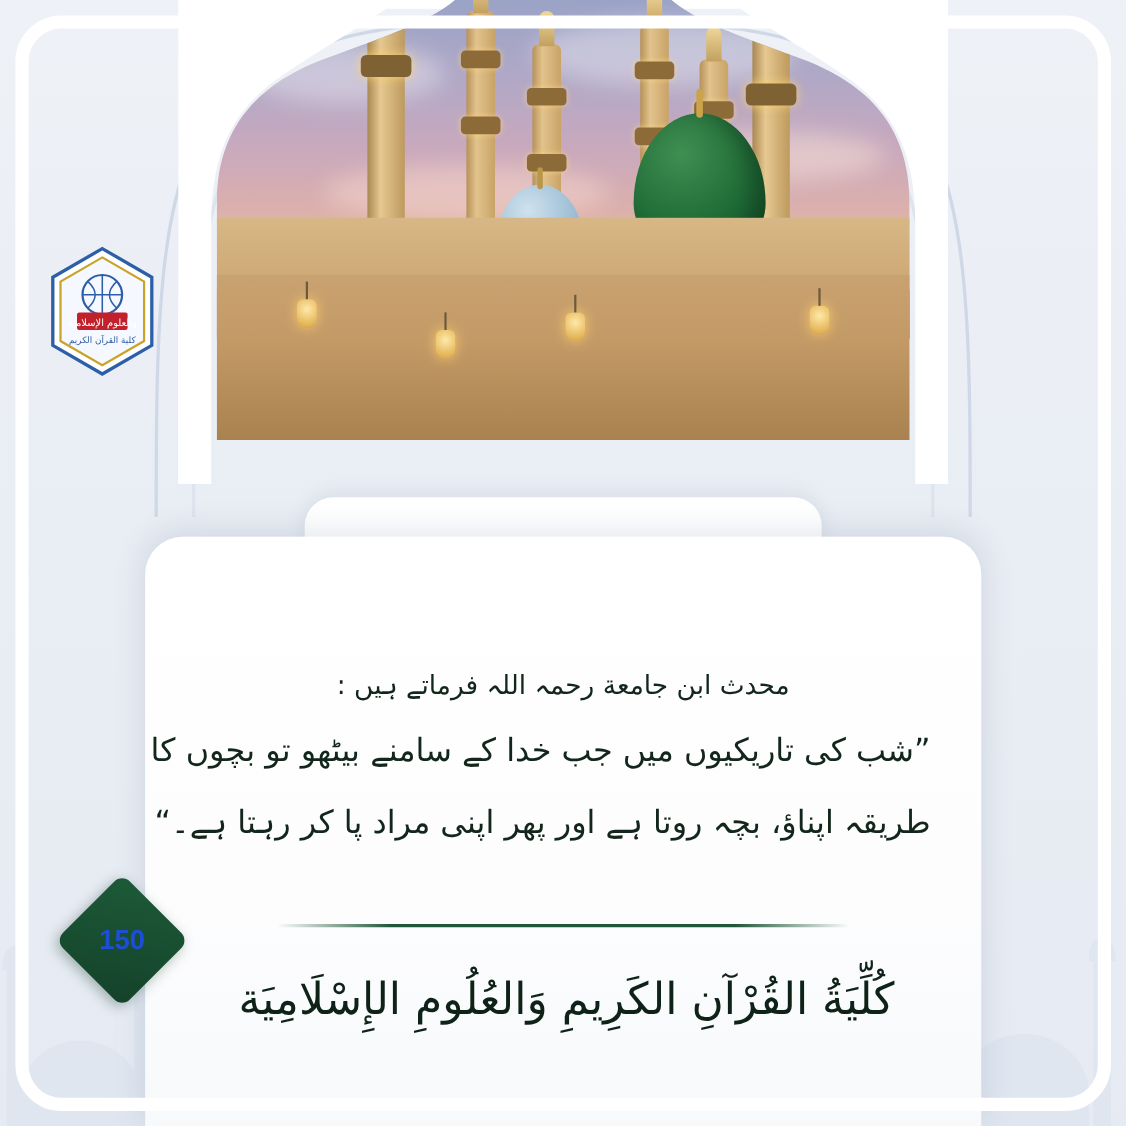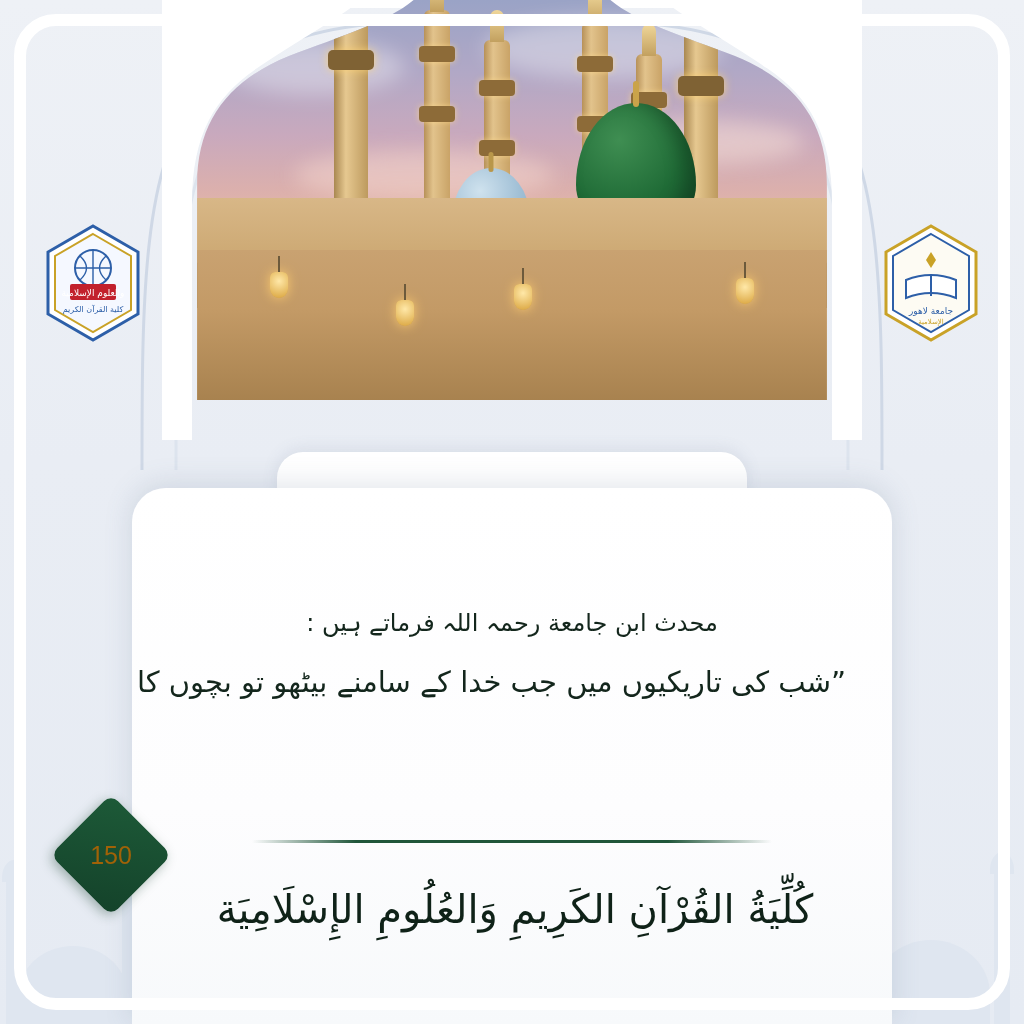--- a/index.html
+++ b/index.html
@@ -350,23 +350,23 @@
     transform: rotate(45deg);
     border-radius: 10px;
     box-shadow: 0 4px 12px rgba(20, 60, 40, 0.35);
   }
   .badge .num {
     position: absolute;
     inset: 0;
     display: flex;
     align-items: center;
     justify-content: center;
-    color: #a16207;
+    color: #1d4ed8;
     font-size: 25px;
-    font-weight: normal;
+    font-weight: bold;
     font-family: "Liberation Sans", sans-serif;
   }
 </style>
 </head>
 <body>
 
 <div id="poster">
 
   <div class="bg-base"></div>
 
@@ -480,38 +480,28 @@
       <polygon points="61,4 106,30 106,92 61,118 16,92 16,30" fill="#ffffff" stroke="#2d5fa8" stroke-width="3"></polygon>
       <polygon points="61,12 99,34 99,88 61,110 23,88 23,34" fill="#f5f8ff" stroke="#c9a227" stroke-width="2"></polygon>
       <circle cx="61" cy="46" r="18" fill="none" stroke="#2d5fa8" stroke-width="2"></circle>
       <path d="M43,46 H79 M61,28 V64 M48,34 Q61,46 48,58 M74,34 Q61,46 74,58" fill="none" stroke="#2d5fa8" stroke-width="1.4"></path>
       <rect x="38" y="62" width="46" height="16" rx="2" fill="#c2212c"></rect>
       <text x="61" y="74" font-size="9" fill="#ffffff" text-anchor="middle" font-family="DejaVu Sans, sans-serif">والعلوم الإسلامية</text>
       <text x="61" y="90" font-size="8" fill="#2d5fa8" text-anchor="middle" font-family="DejaVu Sans, sans-serif">كلية القرآن الكريم</text>
     </svg>
   </div>
 
-  <div class="logo logo-right">
-    <svg width="122" height="122" viewBox="0 0 122 122">
-      <polygon points="61,4 106,30 106,92 61,118 16,92 16,30" fill="#ffffff" stroke="#c9a227" stroke-width="3"></polygon>
-      <polygon points="61,12 99,34 99,88 61,110 23,88 23,34" fill="#fdfbf3" stroke="#2d5fa8" stroke-width="2"></polygon>
-      <path d="M36,58 Q61,48 86,58 L86,76 Q61,66 36,76 Z" fill="#ffffff" stroke="#2d5fa8" stroke-width="2"></path>
-      <path d="M61,52 V74" stroke="#2d5fa8" stroke-width="2"></path>
-      <path d="M61,46 l5,-8 l-5,-8 l-5,8 z" fill="#c9a227"></path>
-      <text x="61" y="92" font-size="9" fill="#2d5fa8" text-anchor="middle" font-family="DejaVu Sans, sans-serif">جامعة لاهور</text>
-      <text x="61" y="102" font-size="7" fill="#c9a227" text-anchor="middle" font-family="DejaVu Sans, sans-serif">الإسلامية</text>
-    </svg>
-  </div>
 
   <div class="card-notch"></div>
 
   <div class="card">
     <div class="quote">
       <div class="line l1">محدث ابن جامعة رحمہ اللہ فرماتے ہیں :</div>
       <div class="line">”شب کی تاریکیوں میں جب خدا کے سامنے بیٹھو تو بچوں کا</div>
+      <div class="line">طریقہ اپناؤ، بچہ روتا ہے اور پھر اپنی مراد پا کر رہتا ہے۔“</div>
     </div>
 
     <div class="divider"></div>
 
     <div class="footer-arabic">كُلِّيَةُ القُرْآنِ الكَرِيمِ وَالعُلُومِ الإِسْلَامِيَة</div>
   </div>
 
   <div class="badge">
     <div class="dia"></div>
     <div class="num">150</div>

